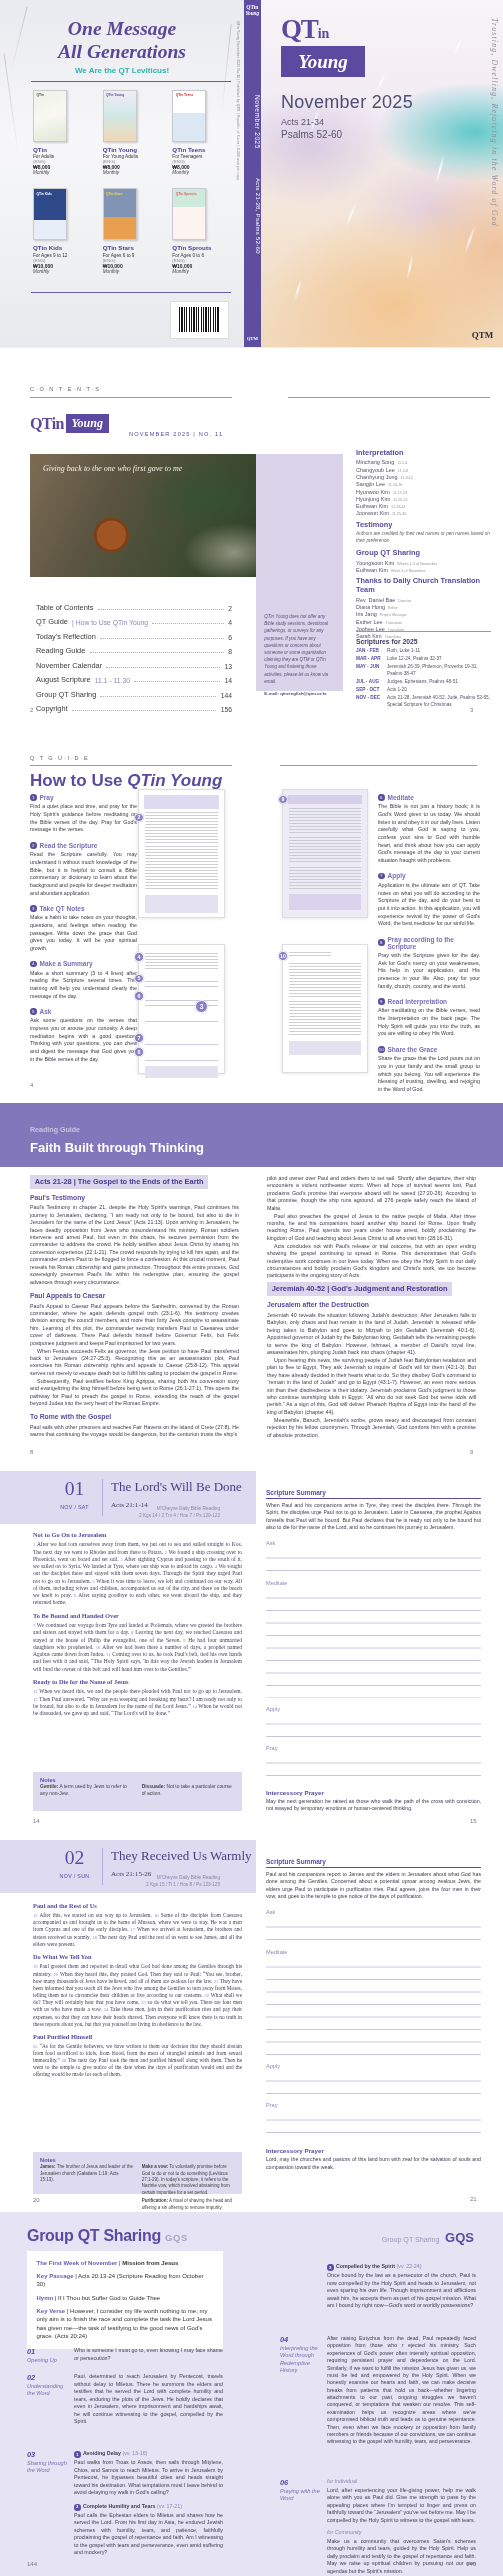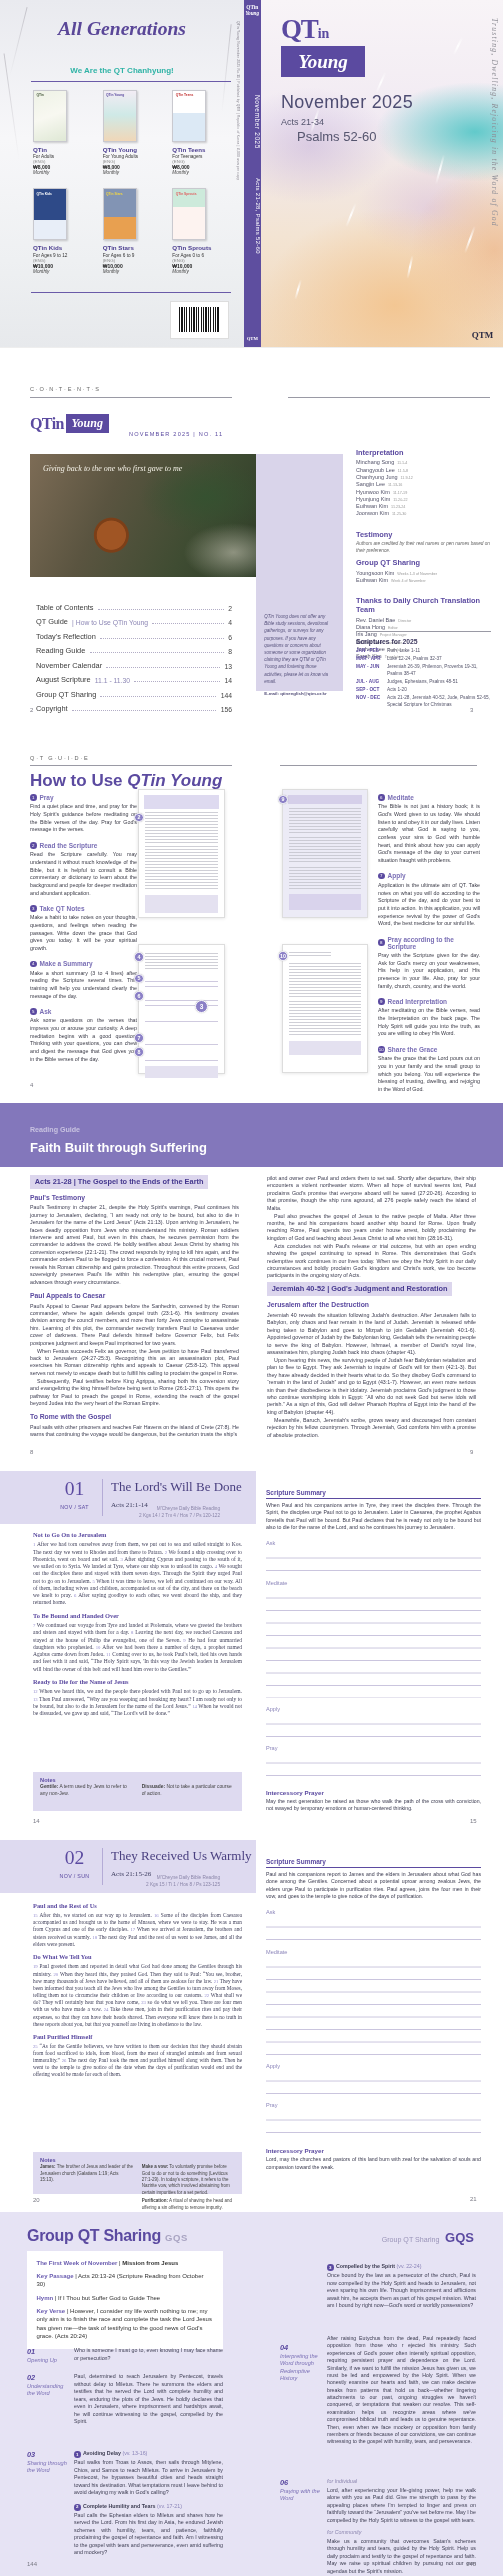--- a/index.html
+++ b/index.html
@@ -44,21 +44,21 @@
  radial-gradient(ellipse 178px 130px at 55% 88%,rgba(243,196,142,.9),rgba(243,196,142,0) 75%),
  radial-gradient(ellipse 119px 119px at 96% 72%,rgba(238,190,150,.9),rgba(238,190,150,0) 70%),
  radial-gradient(ellipse 107px 71px at 70% 60%,rgba(214,186,222,.5),rgba(214,186,222,0) 70%),
  linear-gradient(180deg,#f8f4f7 0%,#f1eaf2 35%,#f3e4d3 68%,#f1d8ba 100%)}
 .streak{position:absolute;width:1.8px;background:linear-gradient(180deg,rgba(255,255,255,0),rgba(255,255,255,.95),rgba(255,255,255,0));border-radius:1.2px}
 .fc-qtin{position:absolute;left:20px;top:14.2px;font-family:"Liberation Serif",serif;font-weight:bold;font-size:27px;letter-spacing:-1.2px;color:#5b4aa0}
 .fc-qtin .in{font-size:14px;letter-spacing:0}
 .fc-young{position:absolute;left:20px;top:46px;width:84px;height:31px;background:#5b4aa0;color:#fff;font-family:"Liberation Serif",serif;font-style:italic;font-weight:bold;font-size:19px;display:flex;align-items:center;justify-content:center}
 .fc-month{position:absolute;left:20px;top:92px;font-size:18px;color:#4e4d72;letter-spacing:0.3px}
 .fc-ref1{position:absolute;left:20px;top:117px;font-size:9px;color:#55556e}
-.fc-ref2{position:absolute;left:36px;top:129px;font-size:13px;color:#55556e}
+.fc-ref2{position:absolute;left:20px;top:129px;font-size:10px;color:#55556e}
 .fc-tag{position:absolute;right:4.7px;top:18px;height:291px;writing-mode:vertical-rl;font-family:"Liberation Serif",serif;font-style:italic;font-size:7.7px;color:#8e8e96;letter-spacing:1.2px}
 .fc-pub{position:absolute;right:10.7px;bottom:7.1px;font-family:"Liberation Serif",serif;font-weight:bold;font-size:9px;color:#2c2c44}
 
 
 #sec-contents{height:371px;border-top:0.6px solid #eee}
 .kicker{font-size:5.6px;letter-spacing:1.8px;color:#666}
 .hrule{position:absolute;height:0.6px;background:#9a9aa5}
 .ct-logo{position:absolute;left:30px;top:66px;display:flex;align-items:flex-end}
 .lg-qtin{font-family:"Liberation Serif",serif;font-weight:bold;font-size:16px;letter-spacing:-0.6px;color:#5b4aa0}
 .lg-young{background:#5b4aa0;color:#fff;font-family:"Liberation Serif",serif;font-style:italic;font-weight:bold;font-size:12px;padding:1.8px 6px 2.4px;margin-left:1.8px}
@@ -76,21 +76,21 @@
 .toc-row{display:flex;align-items:flex-end;height:14.5px;font-size:7.4px;color:#3a3a3a}
 .toc-sub{color:#8d87ад;color:#8d87b5;margin-left:4.2px;font-size:6.8px}
 .toc-sub:empty{display:none}
 .lead{flex:1;border-bottom:0.6px dotted #b2adc6;margin:0 4.2px 1.8px}
 .toc-page{font-size:6.8px;color:#444}
 .ct-col{position:absolute;left:356px;top:100px;width:135px}
 .cr-h{font-size:7.4px;font-weight:bold;color:#5b4aa0;margin-bottom:2.4px}
 .cr-row{display:flex;align-items:baseline;height:7.3px;font-size:5.5px;color:#54546a}
 .cr-ref{font-size:3.7px;color:#999;margin-left:3px}
 .cr-note{font-size:4.7px;font-style:italic;color:#666;line-height:1.45;margin-bottom:3.6px}
-.mt{margin-top:12px}
+.mt{margin-top:2px}
 .scr-block{position:absolute;left:356px;top:283px;width:135px;border-top:0.6px solid #9a9aa5;padding-top:6px}
 .scr-title{font-size:6.8px;font-weight:bold;color:#3f3a60;margin-bottom:3px}
 .scr-row{display:flex;font-size:4.7px;line-height:1.4;margin-bottom:1.5px}
 .scr-months{width:31px;flex:none;font-weight:bold;color:#5b4aa0}
 .scr-books{color:#54546a}
 .pagenum{position:absolute;font-size:6px;color:#7a7a85}
 
 
 #sec-guide{height:385px}
 .g-title{position:absolute;left:30px;top:53px;font-size:17px;font-weight:bold;color:#5b4aa0}
@@ -166,23 +166,24 @@
 </style>
 </head>
 <body>
 
 <div class="sec" id="sec-cover">
   <div class="back-cover">
     <div class="branch" style="left:18px;top:6px;transform:rotate(14deg)"></div>
     <div class="branch" style="left:10.7px;top:53px;height:107px;transform:rotate(-8deg)"></div>
     <div class="branch" style="left:226px;top:24px;height:89px;transform:rotate(6deg)"></div>
     <div class="bc-title">
+      <div>One Message</div>
       <div>All Generations</div>
     </div>
-    <div class="bc-sub">We Are the QT Chanhyung!</div>
+    <div class="bc-sub">We Are the QT Leviticus!</div>
     <div class="bc-rule" style="top:81px"></div>
     <div class="ed-grid">
 
         <div class="ed-cell">
           <div class="thumb" data-theme="adults">
             <span class="tname">QTin</span>
           </div>
           <div class="ed-name">QTin</div>
           <div class="ed-aud">For Adults</div>
           <div class="ed-lang">(ENG)</div>
@@ -636,21 +637,21 @@
 
   </div>
 
   <div class="pagenum" style="left:30px;top:364px">4</div>
   <div class="pagenum" style="left:470px;top:364px">5</div>
 </div>
 
 <div class="sec" id="sec-reading">
   <div class="rg-band">
     <div class="rg-kicker">Reading Guide</div>
-    <div class="rg-title">Faith Built through Suffering</div>
+    <div class="rg-title">Faith Built through Thinking</div>
   </div>
   <div class="rg-col" style="left:30px;top:72px">
     <div class="rg-h">Acts 21-28 | The Gospel to the Ends of the Earth</div>
     <div class="rg-sub" style="margin-top:0">Paul's Testimony</div>
     <div class="rg-p">Paul's Testimony in chapter 21, despite the Holy Spirit's warnings, Paul continues his journey to Jerusalem, declaring, “I am ready not only to be bound, but also to die in Jerusalem for the name of the Lord Jesus” (Acts 21:13). Upon arriving in Jerusalem, he faces deadly opposition from Jews who misunderstand his ministry. Roman soldiers intervene and arrest Paul, but even in this chaos, he secures permission from the commander to address the crowd. He boldly testifies about Jesus Christ by sharing his conversion experience (22:1-21). The crowd responds by trying to kill him again, and the commander orders Paul to be flogged to force a confession. At this crucial moment, Paul reveals his Roman citizenship and gains protection. Throughout this entire process, God sovereignly preserves Paul's life within his redemptive plan, ensuring the gospel advances through every circumstance.</div>
     <div class="rg-sub">Paul Appeals to Caesar</div>
     <div class="rg-p">Paul's Appeal to Caesar Paul appears before the Sanhedrin, convened by the Roman commander, where he again defends gospel truth (23:1-6). His testimony creates division among the council members, and more than forty Jews conspire to assassinate him. Learning of this plot, the commander secretly transfers Paul to Caesarea under cover of darkness. There Paul defends himself before Governor Felix, but Felix postpones judgment and keeps Paul imprisoned for two years.</div>
     <div class="rg-p ind">When Festus succeeds Felix as governor, the Jews petition to have Paul transferred back to Jerusalem (24:27-25:3). Recognizing this as an assassination plot, Paul exercises his Roman citizenship rights and appeals to Caesar (25:8-12). This appeal serves not merely to escape death but to fulfill his calling to proclaim the gospel in Rome.</div>
     <div class="rg-p ind">Subsequently, Paul testifies before King Agrippa, sharing both his conversion story and evangelizing the king himself before being sent to Rome (26:1-27:1). This opens the pathway for Paul to preach the gospel in Rome, extending the reach of the gospel beyond Judea into the very heart of the Roman Empire.</div>
     <div class="rg-sub">To Rome with the Gospel</div>
@@ -847,21 +848,21 @@
     <span class="b">GQS</span>
   </div>
 
   <div class="gq-body" style="left:327px;top:51px">
     <div class="sub-h">
       <span class="scirc">3</span><span>Compelled by the Spirit </span><span class="sub-ref">(vv. 22-24)</span>
     </div>
     <div>Once bound by the law as a persecutor of the church, Paul is now compelled by the Holy Spirit and heads to Jerusalem, not even sparing his own life. Though imprisonment and afflictions await him, he accepts them as part of his gospel mission. What am I bound by right now—God's word or worldly possessions?</div>
   </div>
 
-  <div class="gq-item-num" style="left:280px;top:131px">
+  <div class="gq-item-num" style="left:280px;top:123px">
     <div>04</div>
     <div class="gq-item-lab">Interpreting the Word through Redemptive History</div>
   </div>
   <div class="gq-body" style="left:327px;top:123px;font-size:5.2px">After raising Eutychus from the dead, Paul repeatedly faced opposition from those who r ejected his ministry. Such experiences of God's power often intensify spiritual opposition, requiring persistent prayer and dependence on the Lord. Similarly, if we want to fulfill the mission Jesus has given us, we must be led and empowered by the Holy Spirit. When we honestly examine our hearts and faith, we can make decisive breaks from patterns that hold us back—whether lingering attachments to our past, ongoing struggles we haven't conquered, or temptations that weaken our resolve. This self-examination helps us recognize areas where we've compromised biblical truth and leads us to genuine repentance. Then, even when we face mockery or opposition from family members or friends because of our convictions, we can continue witnessing to the gospel with humility, tears, and perseverance.</div>
 
   <div class="gq-item-num" style="left:280px;top:266px">
     <div>06</div>
     <div class="gq-item-lab">Praying with the Word</div>
   </div>
   <div class="gq-body" style="left:327px;top:266px">

